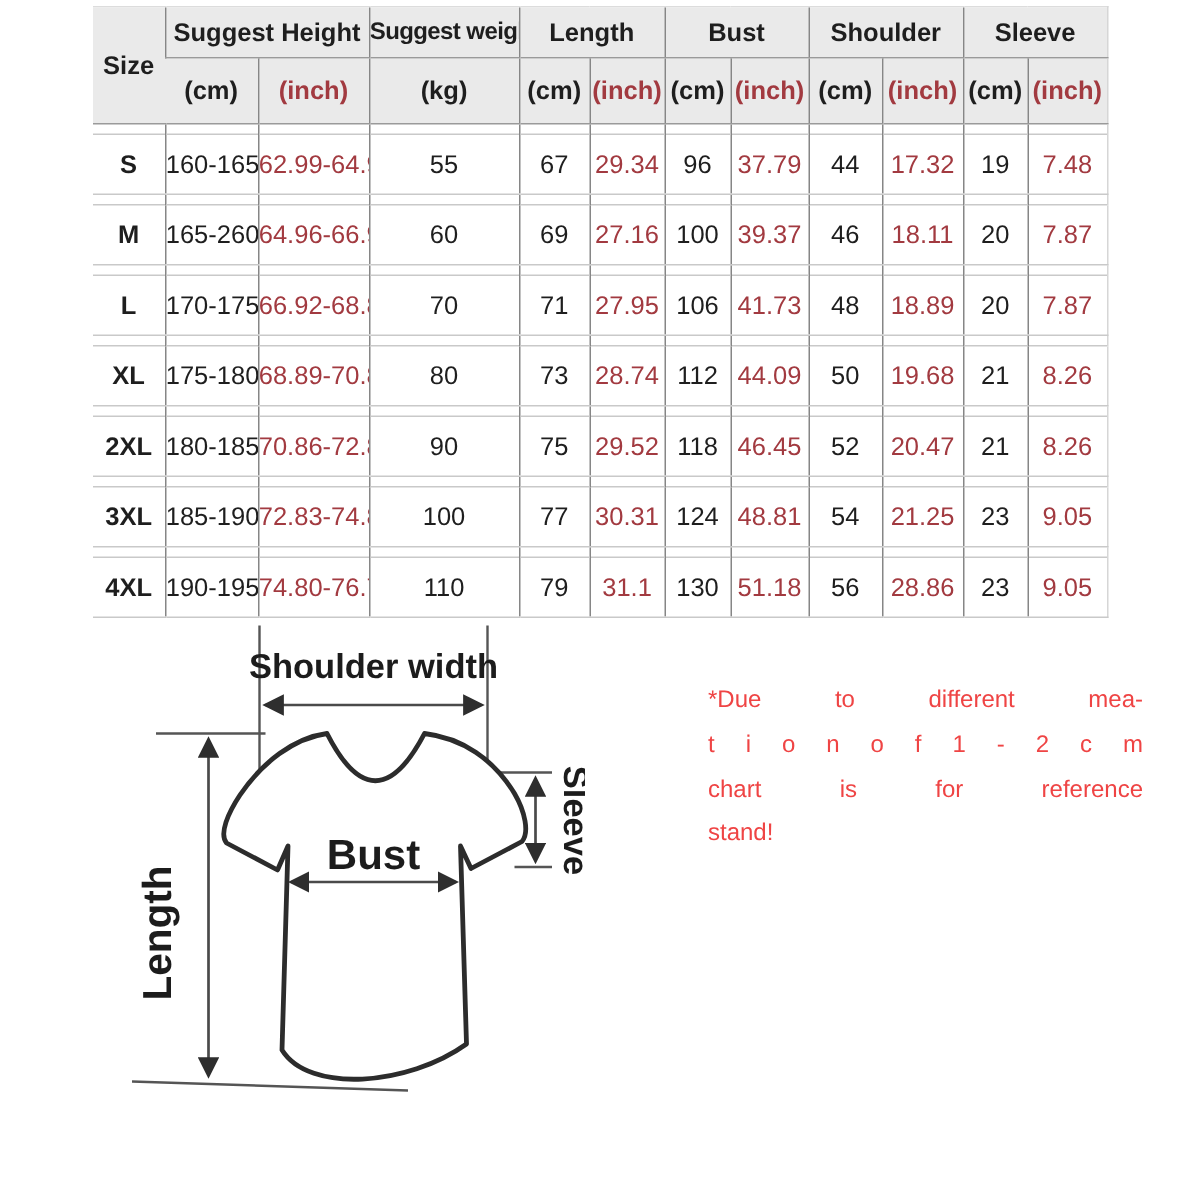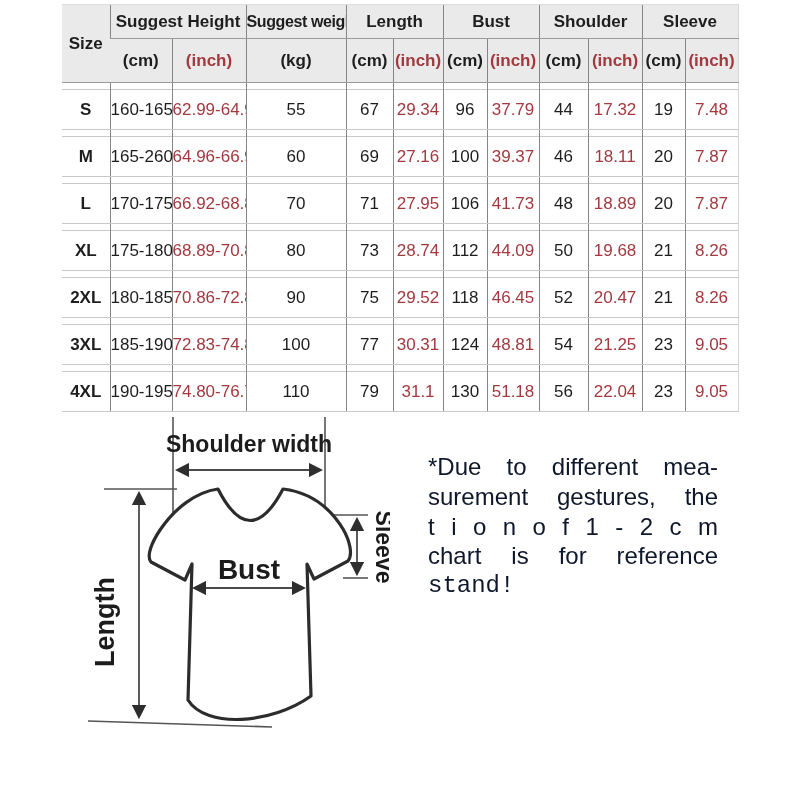--- a/index.html
+++ b/index.html
@@ -28,25 +28,25 @@
   .size-table tr.spacer{height:7px;}
   .size-table tr.spacer td{border-top:none;border-bottom:none;background:#fff;}
   .size-table td.size-cell{
     background:#e7e7e7;background-clip:content-box;padding:3px 4px;font-weight:700;
   }
   .size-table .in{color:#a23a40;}
   .size-table thead th.in{color:#a23a40;}
 
   
   .note{
-    position:absolute;left:428px;top:452px;width:290px;
-    font-size:24px;line-height:29.8px;color:#0f172a;
+    position:absolute;left:472px;top:452px;width:290px;
+    font-size:16px;line-height:29.8px;color:#ef4444;
   }
   .note .nl{text-align:justify;text-align-last:justify;}
-  .note .nl.last{text-align-last:left;font-family:Liberation Mono, monospace;}
+  .note .nl.last{text-align-last:left;}
 
   
   svg.diagram{position:absolute;left:70px;top:403px;}
   .dim{stroke:#4a4a4a;stroke-width:1.8;fill:none;}
   .ref{stroke:#555555;stroke-width:1.6;fill:none;}
   .shirt{stroke:#2c2c2c;stroke-width:3.2;fill:#ffffff;stroke-linejoin:round;stroke-linecap:round;}
   .dlabel{fill:#1c1c1c;font-family:"Liberation Sans",sans-serif;font-weight:600;}
 </style>
 </head>
 <body>
@@ -278,21 +278,21 @@
     <tr class="data">
       <td class="size-cell">4XL</td>
       <td>190-195</td>
       <td class="in">74.80-76.77</td>
       <td>110</td>
       <td>79</td>
       <td class="in">31.1</td>
       <td>130</td>
       <td class="in">51.18</td>
       <td>56</td>
-      <td class="in">22.04</td>
+      <td class="in">28.86</td>
       <td>23</td>
       <td class="in">9.05</td>
     </tr>
   </tbody>
   </table>
 
   <svg class="diagram" width="320" height="340" viewBox="70 403 320 340">
     <defs>
       <marker id="ah" viewBox="0 0 10 10" refX="8.5" refY="5" markerWidth="8" markerHeight="8" orient="auto-start-reverse">
         <path d="M0,0 L10,5 L0,10 z" fill="#2e2e2e"></path>
@@ -326,19 +326,18 @@
     <line class="dim" x1="357" y1="519" x2="357" y2="574" marker-start="url(#ah)" marker-end="url(#ah)"></line>
 
     <text class="dlabel" x="249" y="452" font-size="23" text-anchor="middle">Shoulder width</text>
     <text class="dlabel" x="249" y="579" font-size="28" text-anchor="middle">Bust</text>
     <text class="dlabel" font-size="27" text-anchor="middle" transform="translate(114 622) rotate(-90)">Length</text>
     <text class="dlabel" font-size="23" text-anchor="middle" transform="translate(376 547) rotate(90)">Sleeve</text>
   </svg>
 
   <div class="note">
     <div class="nl">*Due to different mea-</div>
-    <div class="nl">surement gestures, the</div>
     <div class="nl">t i o n o f 1 - 2 c m</div>
     <div class="nl">chart is for reference</div>
     <div class="nl last">stand!</div>
   </div>
 
 </div>
 
 </body></html>

